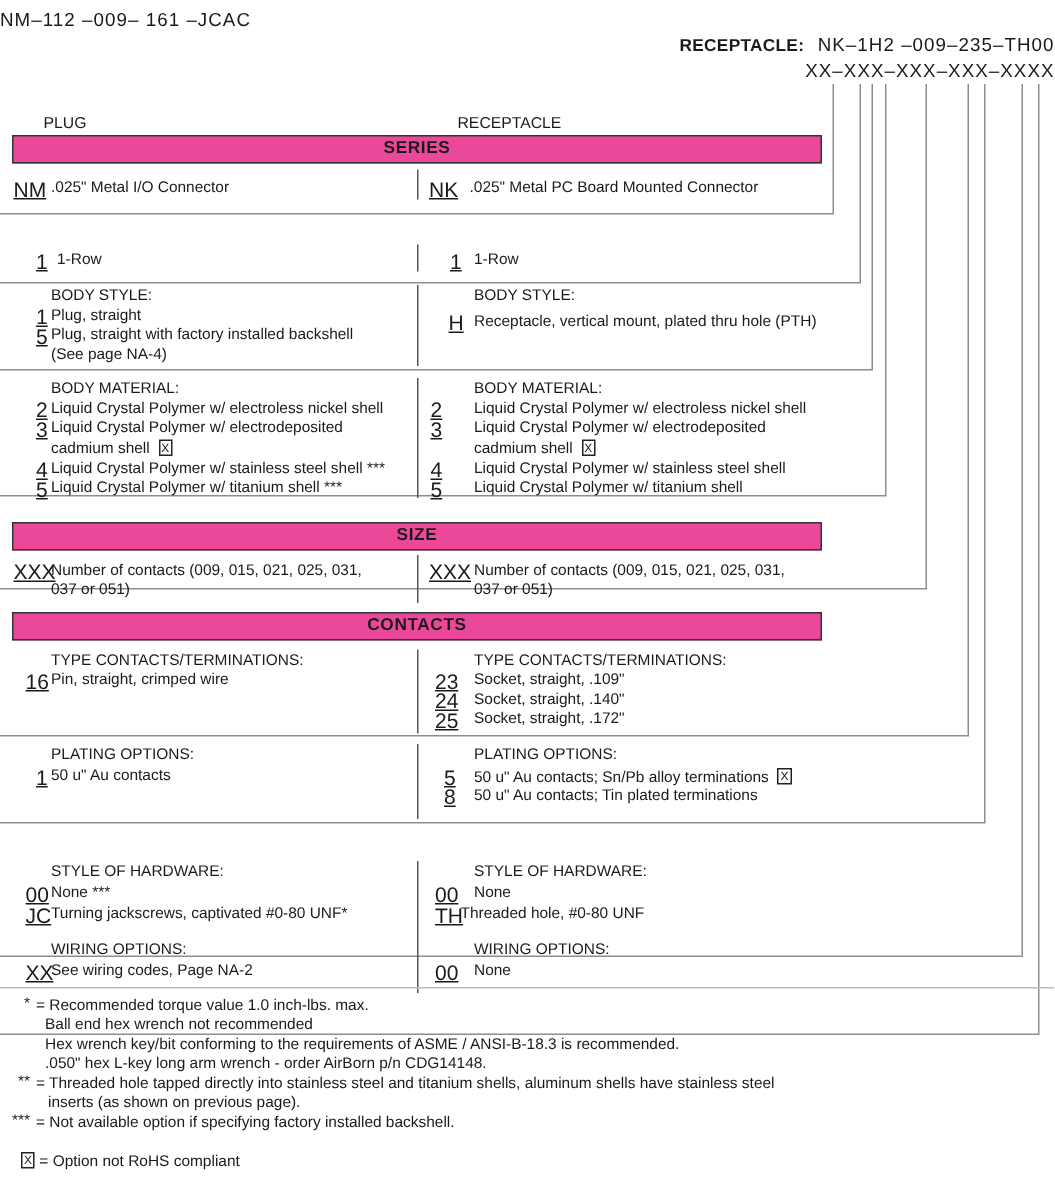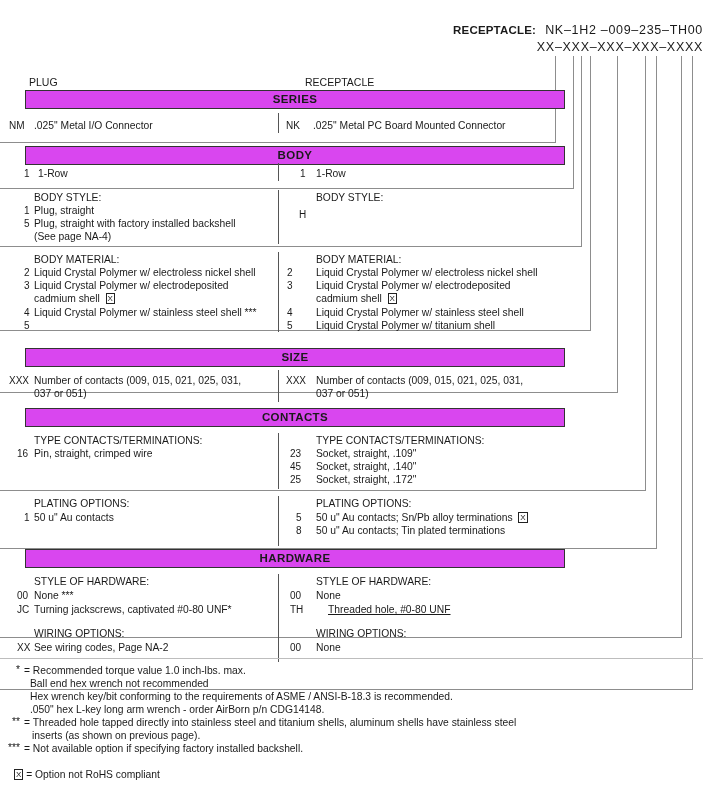--- a/index.html
+++ b/index.html
@@ -23,28 +23,28 @@
     font-size:12.5px;letter-spacing:.7px;white-space:pre;
   }
 
   
   .col-caption{position:absolute;font-size:10.5px;margin-left:20px;}
 
   
   .bar{
     position:absolute;left:8px;
     border:1.6px solid #333;
-    background:#d946ef;
+    background:#ec4899;
     height:17px;line-height:17px;
-    text-align:center;font-weight:bold;font-size:11.5px;letter-spacing:.4px;margin-left:17px;
+    text-align:center;font-weight:bold;font-size:11.5px;letter-spacing:.4px;
   }
   .vdiv{position:absolute;width:0;border-left:1.4px solid #555;}
 
   .opt{position:absolute;font-size:10.3px;white-space:nowrap;line-height:12.6px;}
-  .code{position:absolute;font-size:10px;white-space:nowrap;line-height:12.6px;}
+  .code{position:absolute;font-size:14px;white-space:nowrap;line-height:12.6px;text-decoration:underline;}
   .hdr{position:absolute;font-size:10.3px;white-space:nowrap;line-height:12.6px;}
 
   
   .vline{position:absolute;width:0;border-left:1px solid #8d8d8d;}
   .hline{position:absolute;height:0;border-top:1px solid #8d8d8d;}
 
   
   .fn{position:absolute;font-size:10.3px;line-height:13px;white-space:nowrap;text-align:center;}
   .fn-mark{position:absolute;font-size:10.3px;text-align:right;white-space:nowrap;}
 
@@ -55,20 +55,21 @@
   }
   .topline{position:absolute;left:0;height:0;border-top:1.1px solid #bdbdbd;}
 </style>
 </head>
 <body>
 
 <div id="page">
 
   <div class="pn-block">
     <div class="pn-row">
+      <span class="pn-value">NM–112 –009– 161 –JCAC</span>
     </div>
     <div class="pn-row">
       <span class="pn-label">RECEPTACLE:</span>
       <span class="pn-value">NK–1H2 –009–235–TH00</span>
     </div>
     <div class="pn-row">
       <span class="pn-label"></span>
       <span class="pn-value">XX–XXX–XXX–XXX–XXXX</span>
     </div>
   </div>
@@ -96,46 +97,47 @@
   <span class="col-caption" style="left:9px;top:76px;">PLUG</span>
   <span class="col-caption" style="left:285px;top:76px;">RECEPTACLE</span>
 
   <div class="bar" style="top:90px;width:538px;">SERIES</div>
   <span class="code" style="left:9px;top:120px;">NM</span>
   <span class="opt" style="left:34px;top:120px;">.025" Metal I/O Connector</span>
   <div class="vdiv" style="left:278px;top:113px;height:20px;"></div>
   <span class="code" style="left:286px;top:120px;">NK</span>
   <span class="opt" style="left:313px;top:120px;">.025" Metal PC Board Mounted Connector</span>
 
-  <div class="bar" style="top:146px;width:538px;">BODY</div>
   <span class="code" style="left:24px;top:168px;">1</span>
   <span class="opt" style="left:38px;top:168px;">1-Row</span>
   <div class="vdiv" style="left:278px;top:163px;height:18px;"></div>
   <span class="code" style="left:300px;top:168px;">1</span>
   <span class="opt" style="left:316px;top:168px;">1-Row</span>
 
   <span class="hdr" style="left:34px;top:192px;">BODY STYLE:</span>
   <span class="code" style="left:24px;top:205px;">1</span>
   <span class="opt" style="left:34px;top:205px;">Plug, straight</span>
   <span class="code" style="left:24px;top:218px;">5</span>
   <span class="opt" style="left:34px;top:218px;">Plug, straight with factory installed backshell</span>
   <span class="opt" style="left:34px;top:231px;">(See page NA-4)</span>
   <div class="vdiv" style="left:278px;top:190px;height:54px;"></div>
   <span class="hdr" style="left:316px;top:192px;">BODY STYLE:</span>
   <span class="code" style="left:299px;top:209px;">H</span>
+  <span class="opt" style="left:316px;top:209px;">Receptacle, vertical mount, plated thru hole (PTH)</span>
 
   <span class="hdr" style="left:34px;top:254px;">BODY MATERIAL:</span>
   <span class="code" style="left:24px;top:267px;">2</span>
   <span class="opt" style="left:34px;top:267px;">Liquid Crystal Polymer w/ electroless nickel shell</span>
   <span class="code" style="left:24px;top:280px;">3</span>
   <span class="opt" style="left:34px;top:280px;">Liquid Crystal Polymer w/ electrodeposited</span>
   <span class="opt" style="left:34px;top:293px;"><span>cadmium shell</span>&nbsp;&nbsp;<span class="rohs">X</span></span>
   <span class="code" style="left:24px;top:307px;">4</span>
   <span class="opt" style="left:34px;top:307px;">Liquid Crystal Polymer w/ stainless steel shell ***</span>
   <span class="code" style="left:24px;top:320px;">5</span>
+  <span class="opt" style="left:34px;top:320px;">Liquid Crystal Polymer w/ titanium shell ***</span>
 
   <div class="vdiv" style="left:278px;top:252px;height:80px;"></div>
 
   <span class="hdr" style="left:316px;top:254px;">BODY MATERIAL:</span>
   <span class="code" style="left:287px;top:267px;">2</span>
   <span class="opt" style="left:316px;top:267px;">Liquid Crystal Polymer w/ electroless nickel shell</span>
   <span class="code" style="left:287px;top:280px;">3</span>
   <span class="opt" style="left:316px;top:280px;">Liquid Crystal Polymer w/ electrodeposited</span>
   <span class="opt" style="left:316px;top:293px;"><span>cadmium shell</span>&nbsp;&nbsp;<span class="rohs">X</span></span>
   <span class="code" style="left:287px;top:307px;">4</span>
@@ -153,47 +155,46 @@
   <span class="opt" style="left:316px;top:388px;">037 or 051)</span>
 
   <div class="bar" style="top:408px;width:538px;">CONTACTS</div>
   <span class="hdr" style="left:34px;top:435px;">TYPE CONTACTS/TERMINATIONS:</span>
   <span class="code" style="left:17px;top:448px;">16</span>
   <span class="opt" style="left:34px;top:448px;">Pin, straight, crimped wire</span>
   <div class="vdiv" style="left:278px;top:433px;height:56px;"></div>
   <span class="hdr" style="left:316px;top:435px;">TYPE CONTACTS/TERMINATIONS:</span>
   <span class="code" style="left:290px;top:448px;">23</span>
   <span class="opt" style="left:316px;top:448px;">Socket, straight, .109"</span>
-  <span class="code" style="left:290px;top:461px;">45</span>
+  <span class="code" style="left:290px;top:461px;">24</span>
   <span class="opt" style="left:316px;top:461px;">Socket, straight, .140"</span>
   <span class="code" style="left:290px;top:474px;">25</span>
   <span class="opt" style="left:316px;top:474px;">Socket, straight, .172"</span>
 
   <span class="hdr" style="left:34px;top:498px;">PLATING OPTIONS:</span>
   <span class="code" style="left:24px;top:512px;">1</span>
   <span class="opt" style="left:34px;top:512px;">50 u" Au contacts</span>
   <div class="vdiv" style="left:278px;top:496px;height:50px;"></div>
   <span class="hdr" style="left:316px;top:498px;">PLATING OPTIONS:</span>
   <span class="code" style="left:296px;top:512px;">5</span>
   <span class="opt" style="left:316px;top:512px;"><span>50 u" Au contacts; Sn/Pb alloy terminations</span>&nbsp;&nbsp;<span class="rohs">X</span></span>
   <span class="code" style="left:296px;top:525px;">8</span>
   <span class="opt" style="left:316px;top:525px;">50 u" Au contacts; Tin plated terminations</span>
 
-  <div class="bar" style="top:549px;width:538px;">HARDWARE</div>
   <span class="hdr" style="left:34px;top:576px;">STYLE OF HARDWARE:</span>
   <span class="code" style="left:17px;top:590px;">00</span>
   <span class="opt" style="left:34px;top:590px;">None  ***</span>
   <span class="code" style="left:17px;top:604px;">JC</span>
   <span class="opt" style="left:34px;top:604px;">Turning jackscrews, captivated #0-80 UNF*</span>
   <div class="vdiv" style="left:278px;top:574px;height:52px;"></div>
   <span class="hdr" style="left:316px;top:576px;">STYLE OF HARDWARE:</span>
   <span class="code" style="left:290px;top:590px;">00</span>
   <span class="opt" style="left:316px;top:590px;">None</span>
   <span class="code" style="left:290px;top:604px;">TH</span>
-  <span class="opt" style="left:328px;top:604px;text-decoration:underline;">Threaded hole, #0-80 UNF</span>
+  <span class="opt" style="left:307px;top:604px;">Threaded hole, #0-80 UNF</span>
 
   <span class="hdr" style="left:34px;top:628px;">WIRING OPTIONS:</span>
   <span class="code" style="left:17px;top:642px;">XX</span>
   <span class="opt" style="left:34px;top:642px;">See wiring codes, Page NA-2</span>
   <div class="vdiv" style="left:278px;top:626px;height:36px;"></div>
   <span class="hdr" style="left:316px;top:628px;">WIRING OPTIONS:</span>
   <span class="code" style="left:290px;top:642px;">00</span>
   <span class="opt" style="left:316px;top:642px;">None</span>
 
   <div class="topline" style="top:658px;width:703px;"></div>

